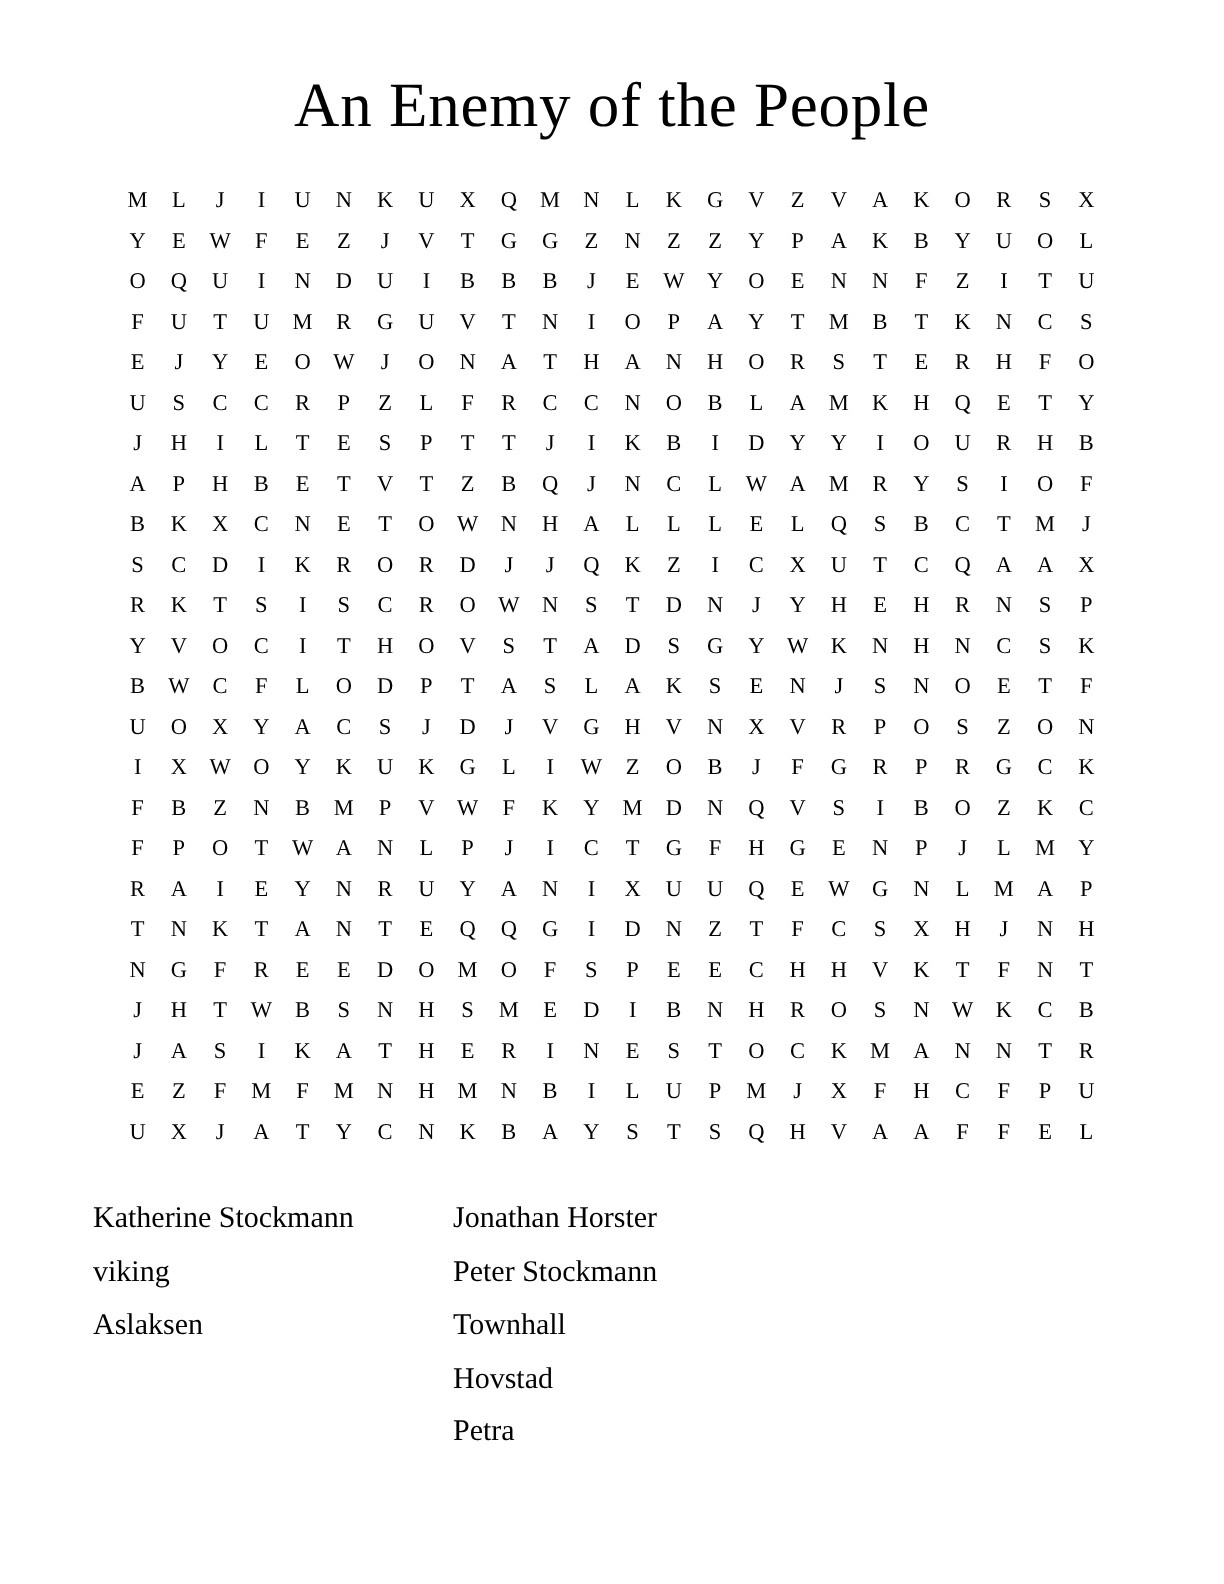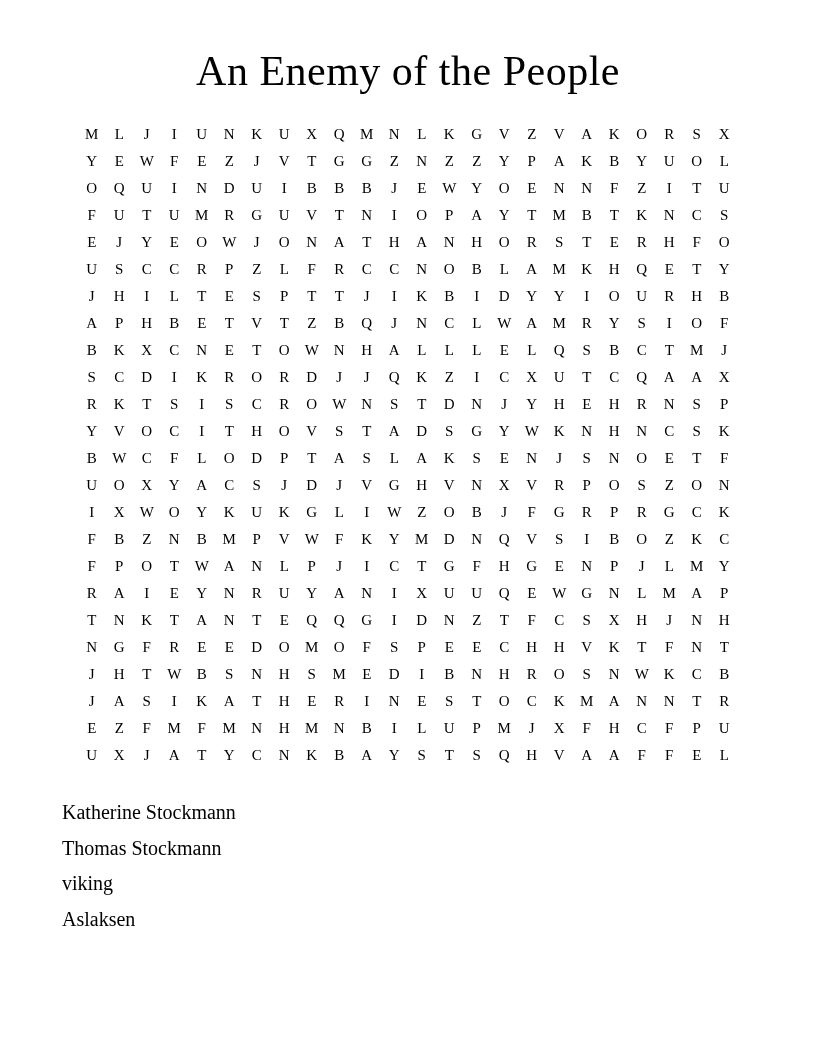--- a/index.html
+++ b/index.html
@@ -683,18 +683,24 @@
         <span class="grid-cell">A</span>
         <span class="grid-cell">F</span>
         <span class="grid-cell">F</span>
         <span class="grid-cell">E</span>
         <span class="grid-cell">L</span>
       </div>
     </div>
   <div class="word-list">
       <div class="word-col">
         <div class="word-item">Katherine Stockmann</div>
-        <div class="word-item">Thomas Stockmann</div>
         <div class="word-item">viking</div>
         <div class="word-item">Aslaksen</div>
+      </div>
+      <div class="word-col">
+        <div class="word-item">Jonathan Horster</div>
+        <div class="word-item">Peter Stockmann</div>
+        <div class="word-item">Townhall</div>
+        <div class="word-item">Hovstad</div>
+        <div class="word-item">Petra</div>
       </div>
     </div>
 </div>
 
 </body></html>

